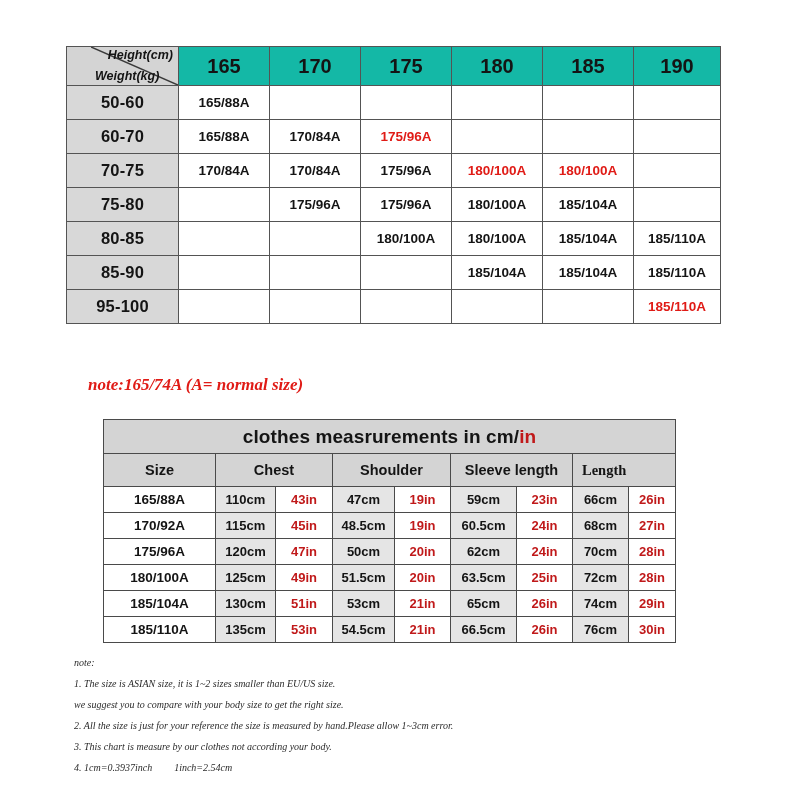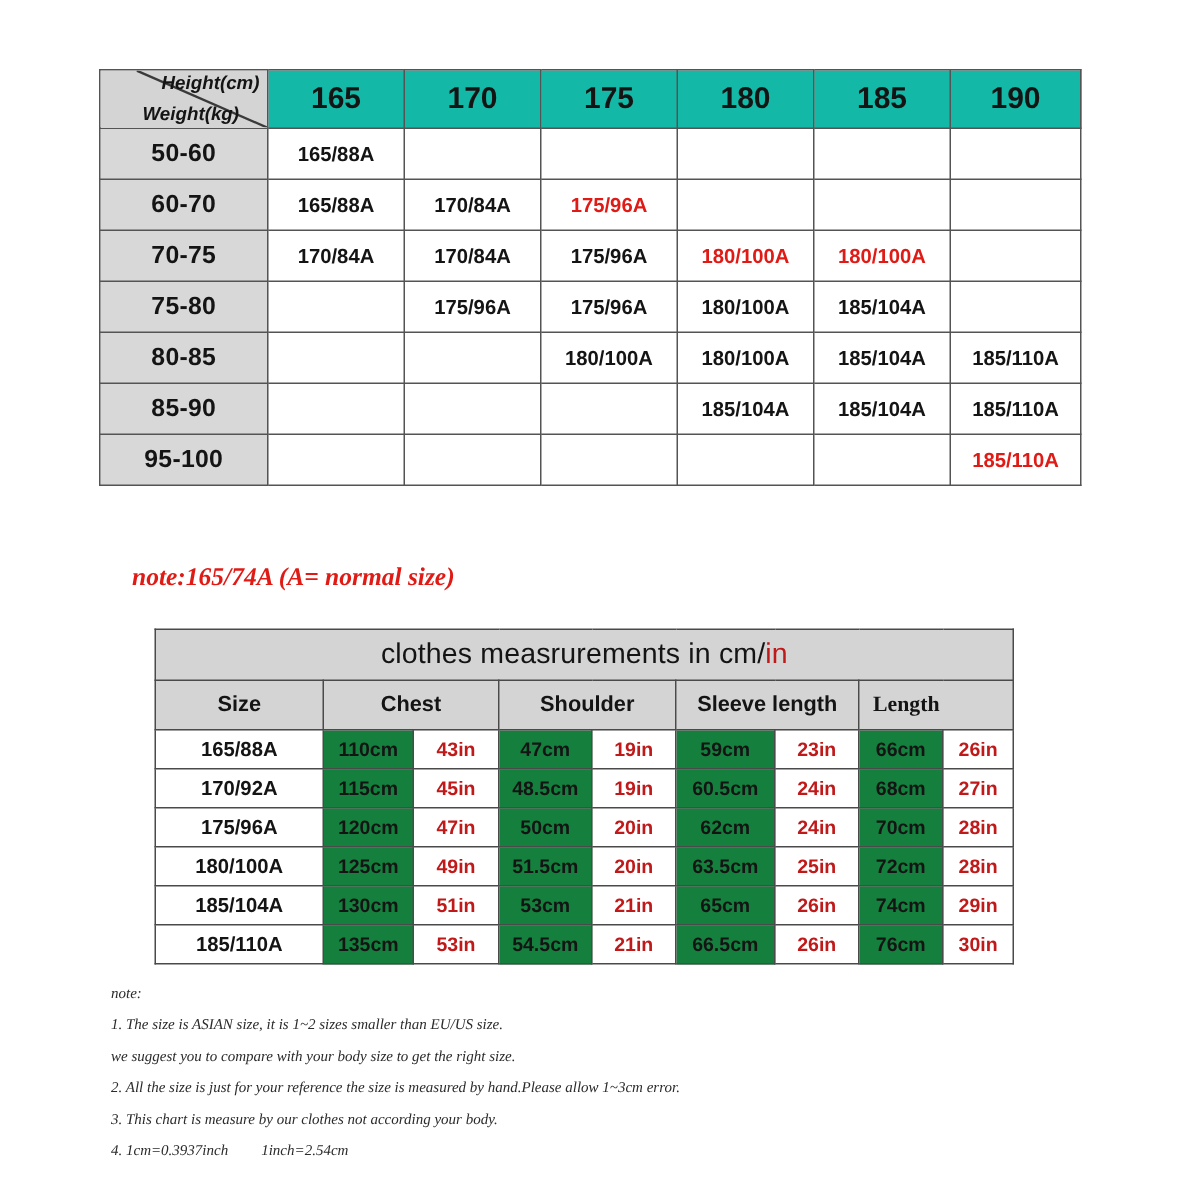--- a/index.html
+++ b/index.html
@@ -119,40 +119,40 @@
     text-align: center;
     vertical-align: middle;
     font-size: 13px;
     font-weight: bold;
     color: #141414;
     height: 25px;
   }
   #measurements-table td.title {
     background: #d4d4d4;
     font-size: 19px;
-    font-weight: normal;
+    font-weight: bold;
     height: 33px;
     letter-spacing: .1px;
   }
   #measurements-table td.title .accent {
     color: #c0191a;
   }
   #measurements-table td.colhead {
     background: #d4d4d4;
     font-size: 14.5px;
     font-weight: bold;
     height: 32px;
   }
   #measurements-table td.colhead.lefty {
     text-align: left;
     padding-left: 9px;
     font-family: Liberation Serif, serif;
   }
   #measurements-table td.cm {
-    background: #15803d;
+    background: #e5e5e5;
   }
   #measurements-table td.in {
     background: #fff;
     color: #c0191a;
   }
   #measurements-table td.sizecell {
     background: #fff;
     font-size: 13.5px;
   }
 

